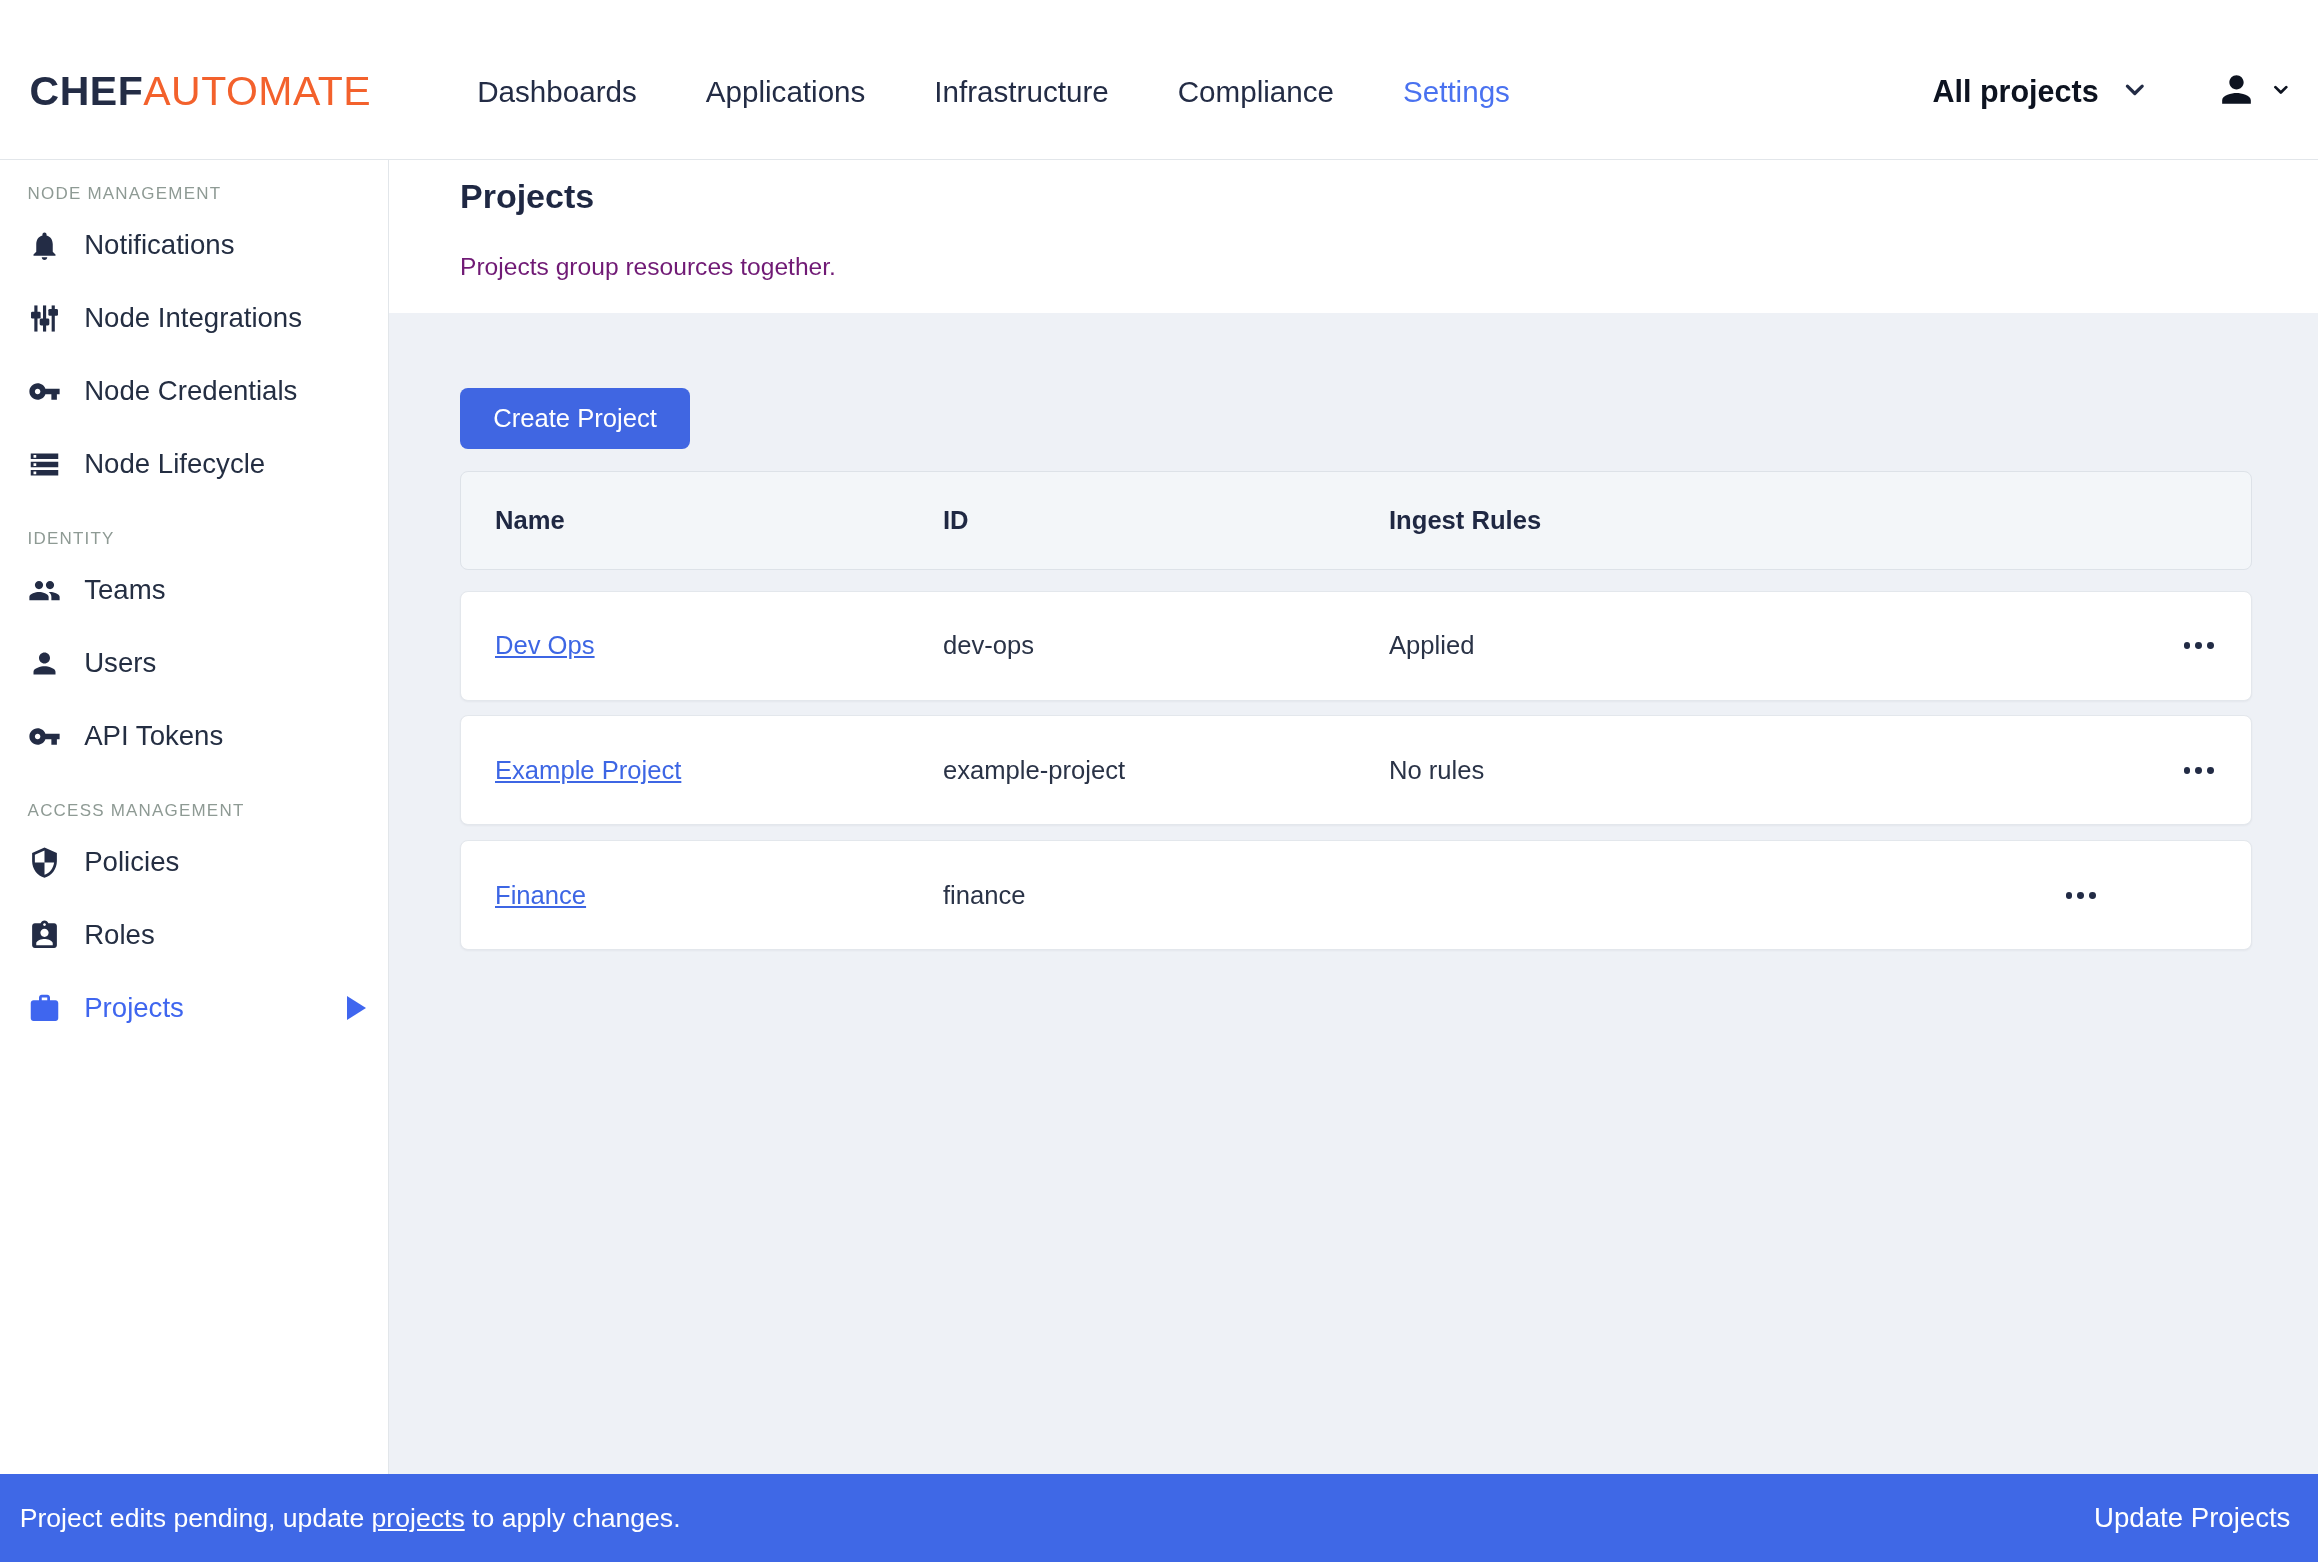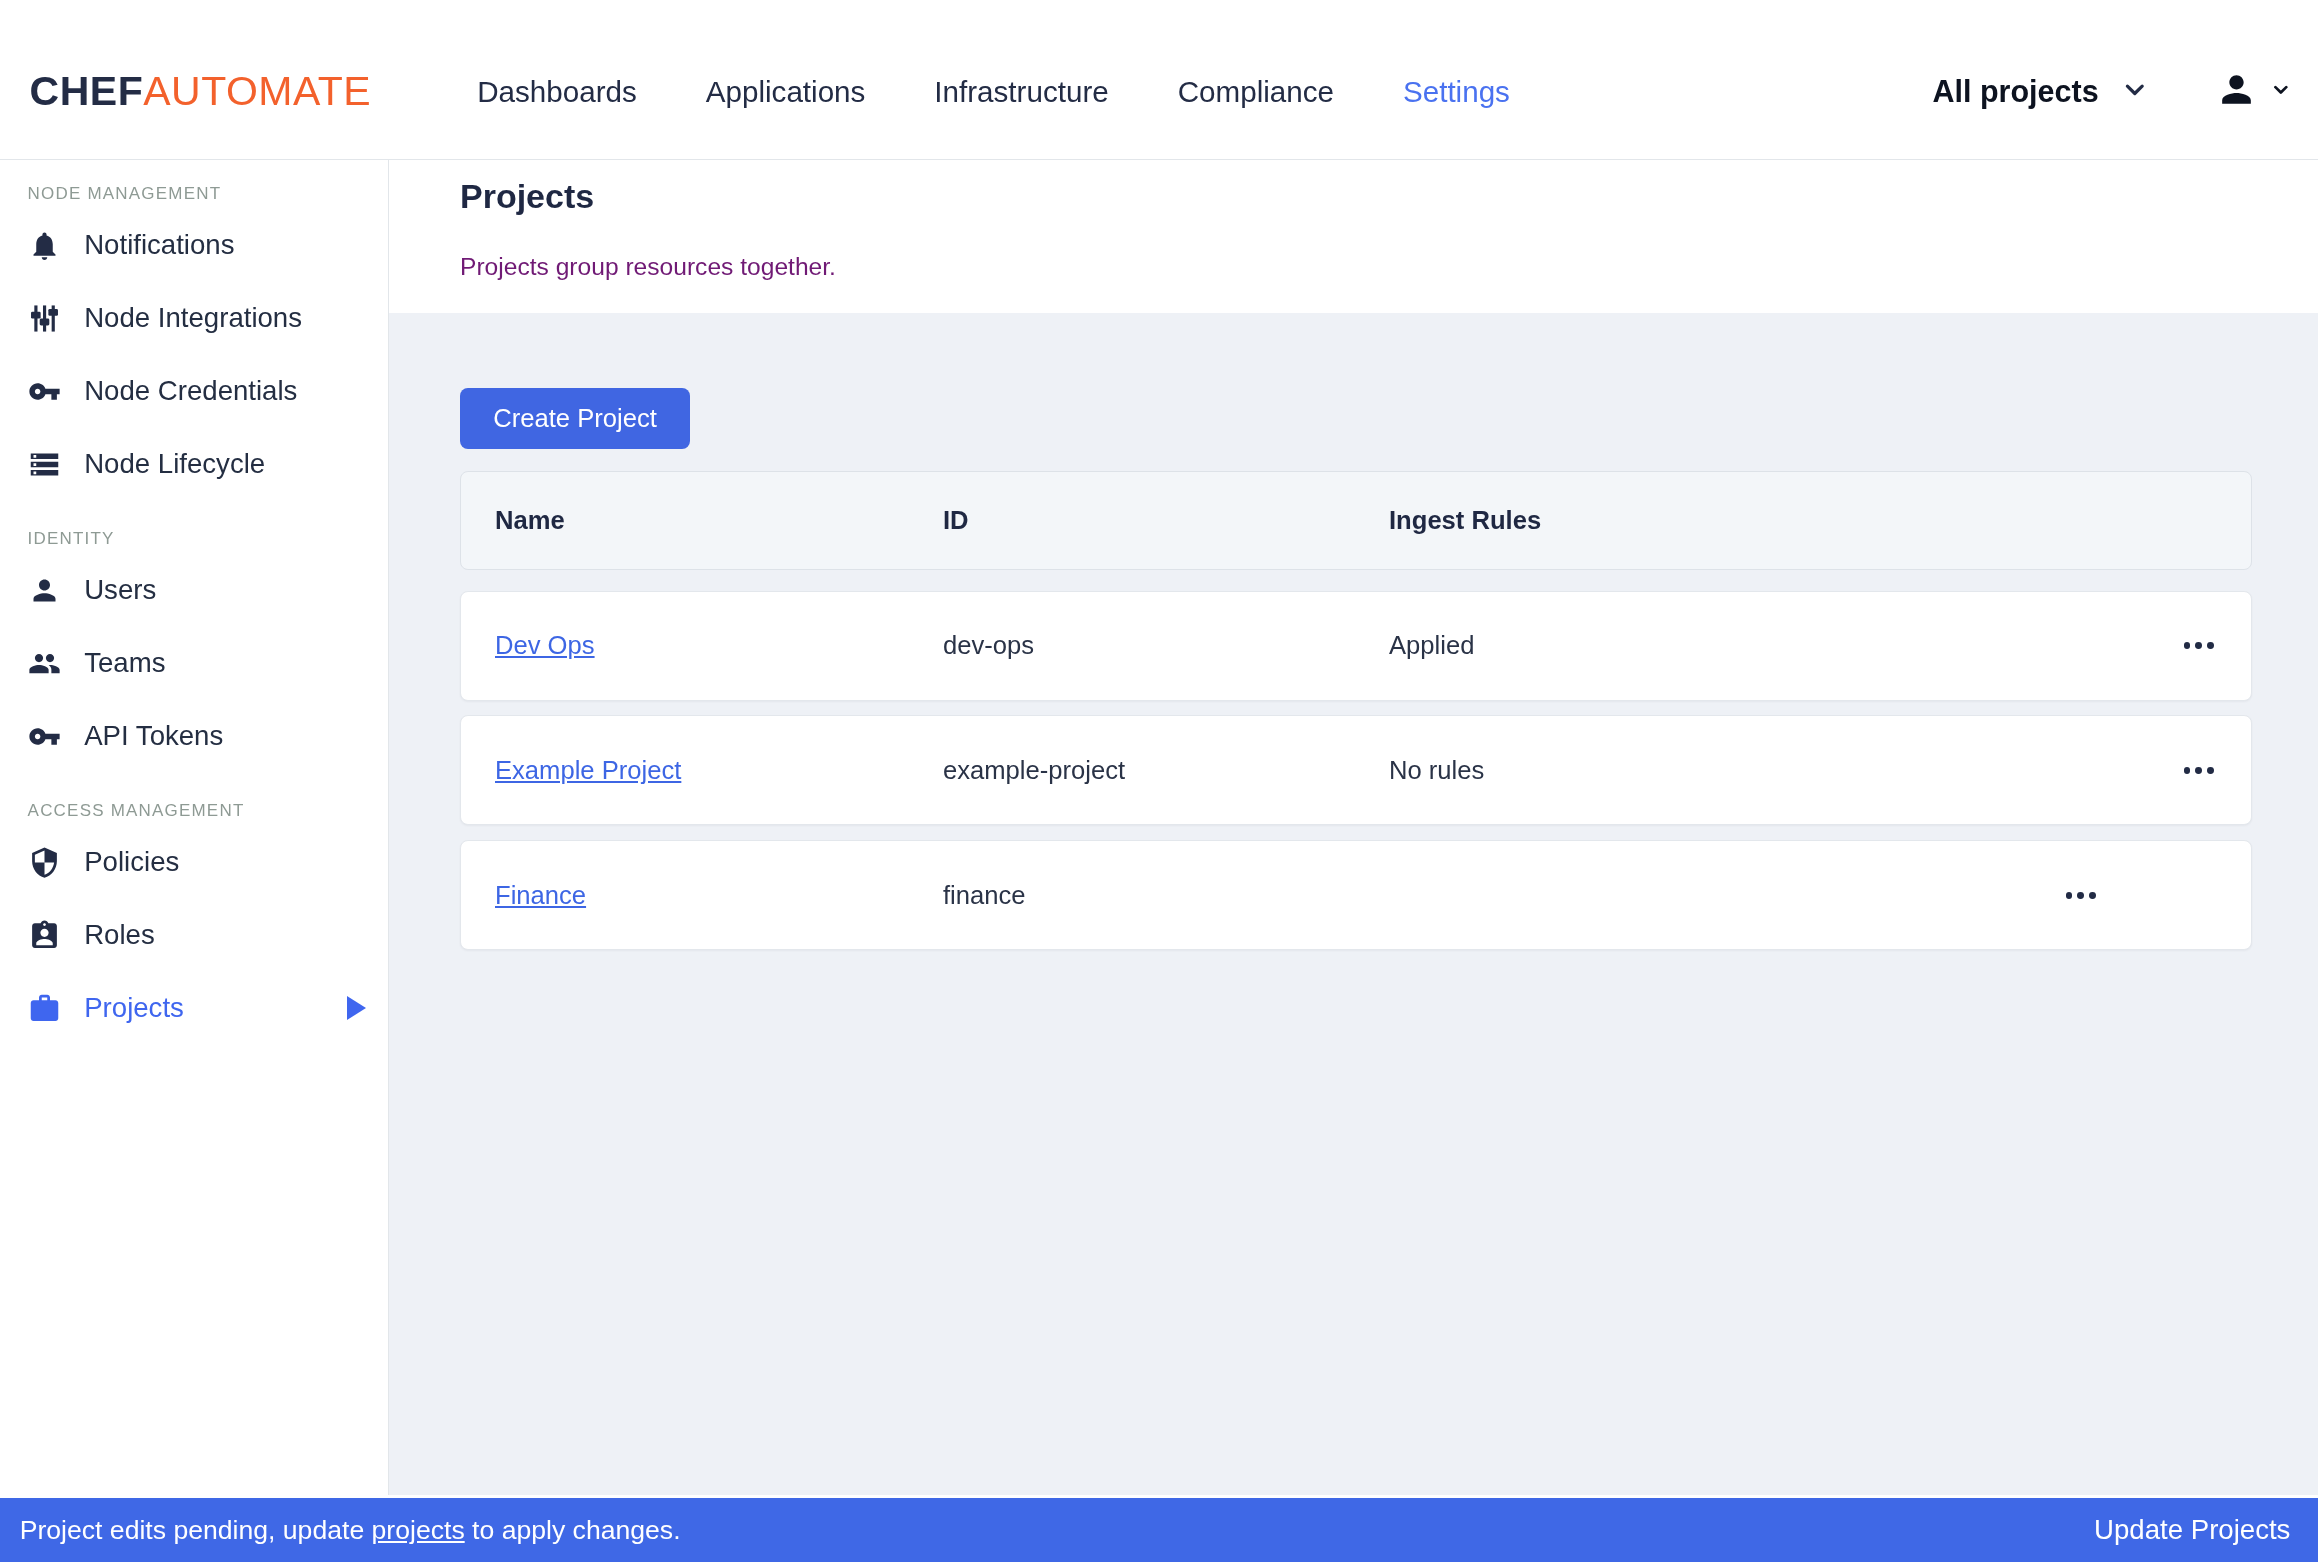--- a/index.html
+++ b/index.html
@@ -87,21 +87,21 @@
   .cell-id, .cell-rules { font-size: 25.6px; color: #2a3347; }
   .row-menu {
     width: 69px; height: 59px; border: none; background: transparent; cursor: pointer;
     display: flex; align-items: center; justify-content: center; gap: 4.9px; justify-self: end;
     margin-right: 17.7px;
   }
   .row-menu i { width: 6.9px; height: 6.9px; border-radius: 50%; background: #222b45; display: block; }
 
   
   .banner {
-    position: absolute; left: 0; bottom: 0; width: 2319px; height: 64px;
+    position: absolute; left: 0; bottom: 0; width: 2319px; height: 88px;
     background: #3f68e6; color: #ffffff; display: flex; align-items: center;
     padding: 0 28.6px 0 19.7px; z-index: 40;
   }
   .banner-text { font-size: 26.6px; }
   .banner-text a { color: #ffffff; text-decoration: underline; cursor: pointer; }
   .banner-action {
     margin-left: auto; background: transparent; border: none; color: #ffffff;
     font-size: 27.6px; font-family: "Liberation Sans", sans-serif; cursor: pointer;
   }
 </style>
@@ -173,29 +173,29 @@
         <span class="side-icon"><svg viewBox="0 0 24 24" width="33" height="33" fill="currentColor">
             <path d="M2 20h20v-4H2v4zm2-3h2v2H4v-2zM2 4v4h20V4H2zm4 3H4V5h2v2zm-4 7h20v-4H2v4zm2-3h2v2H4v-2z"></path>
           </svg></span>
         <span class="side-label">Node Lifecycle</span>
       </div>
     </div>
     <div class="side-section">
       <div class="side-section-title">IDENTITY</div>
       <div class="side-item">
         <span class="side-icon"><svg viewBox="0 0 24 24" width="33" height="33" fill="currentColor">
+            <path d="M16 11c1.66 0 2.99-1.34 2.99-3S17.66 5 16 5c-1.66 0-3 1.34-3 3s1.34 3 3 3zm-8 0c1.66 0 2.99-1.34 2.99-3S9.66 5 8 5 5 6.34 5 8s1.34 3 3 3zm0 2c-2.33 0-7 1.17-7 3.5V19h14v-2.5c0-2.33-4.67-3.5-7-3.5zm8 0c-.29 0-.62.02-.97.05 1.16.84 1.97 1.97 1.97 3.45V19h6v-2.5c0-2.33-4.67-3.5-7-3.5z"></path>
+          </svg></span>
+        <span class="side-label">Teams</span>
+      </div>
+      <div class="side-item">
+        <span class="side-icon"><svg viewBox="0 0 24 24" width="33" height="33" fill="currentColor">
             <path d="M12 12c2.21 0 4-1.79 4-4s-1.79-4-4-4-4 1.79-4 4 1.79 4 4 4zm0 2c-2.67 0-8 1.34-8 4v2h16v-2c0-2.66-5.33-4-8-4z"></path>
           </svg></span>
         <span class="side-label">Users</span>
-      </div>
-      <div class="side-item">
-        <span class="side-icon"><svg viewBox="0 0 24 24" width="33" height="33" fill="currentColor">
-            <path d="M16 11c1.66 0 2.99-1.34 2.99-3S17.66 5 16 5c-1.66 0-3 1.34-3 3s1.34 3 3 3zm-8 0c1.66 0 2.99-1.34 2.99-3S9.66 5 8 5 5 6.34 5 8s1.34 3 3 3zm0 2c-2.33 0-7 1.17-7 3.5V19h14v-2.5c0-2.33-4.67-3.5-7-3.5zm8 0c-.29 0-.62.02-.97.05 1.16.84 1.97 1.97 1.97 3.45V19h6v-2.5c0-2.33-4.67-3.5-7-3.5z"></path>
-          </svg></span>
-        <span class="side-label">Teams</span>
       </div>
       <div class="side-item">
         <span class="side-icon"><svg viewBox="0 0 24 24" width="33" height="33" fill="currentColor">
             <path d="M12.65 10C11.83 7.67 9.61 6 7 6c-3.31 0-6 2.69-6 6s2.69 6 6 6c2.61 0 4.83-1.67 5.65-4H17v4h4v-4h2v-4H12.65zM7 14c-1.1 0-2-.9-2-2s.9-2 2-2 2 .9 2 2-.9 2-2 2z"></path>
           </svg></span>
         <span class="side-label">API Tokens</span>
       </div>
     </div>
     <div class="side-section">
       <div class="side-section-title">ACCESS MANAGEMENT</div>

